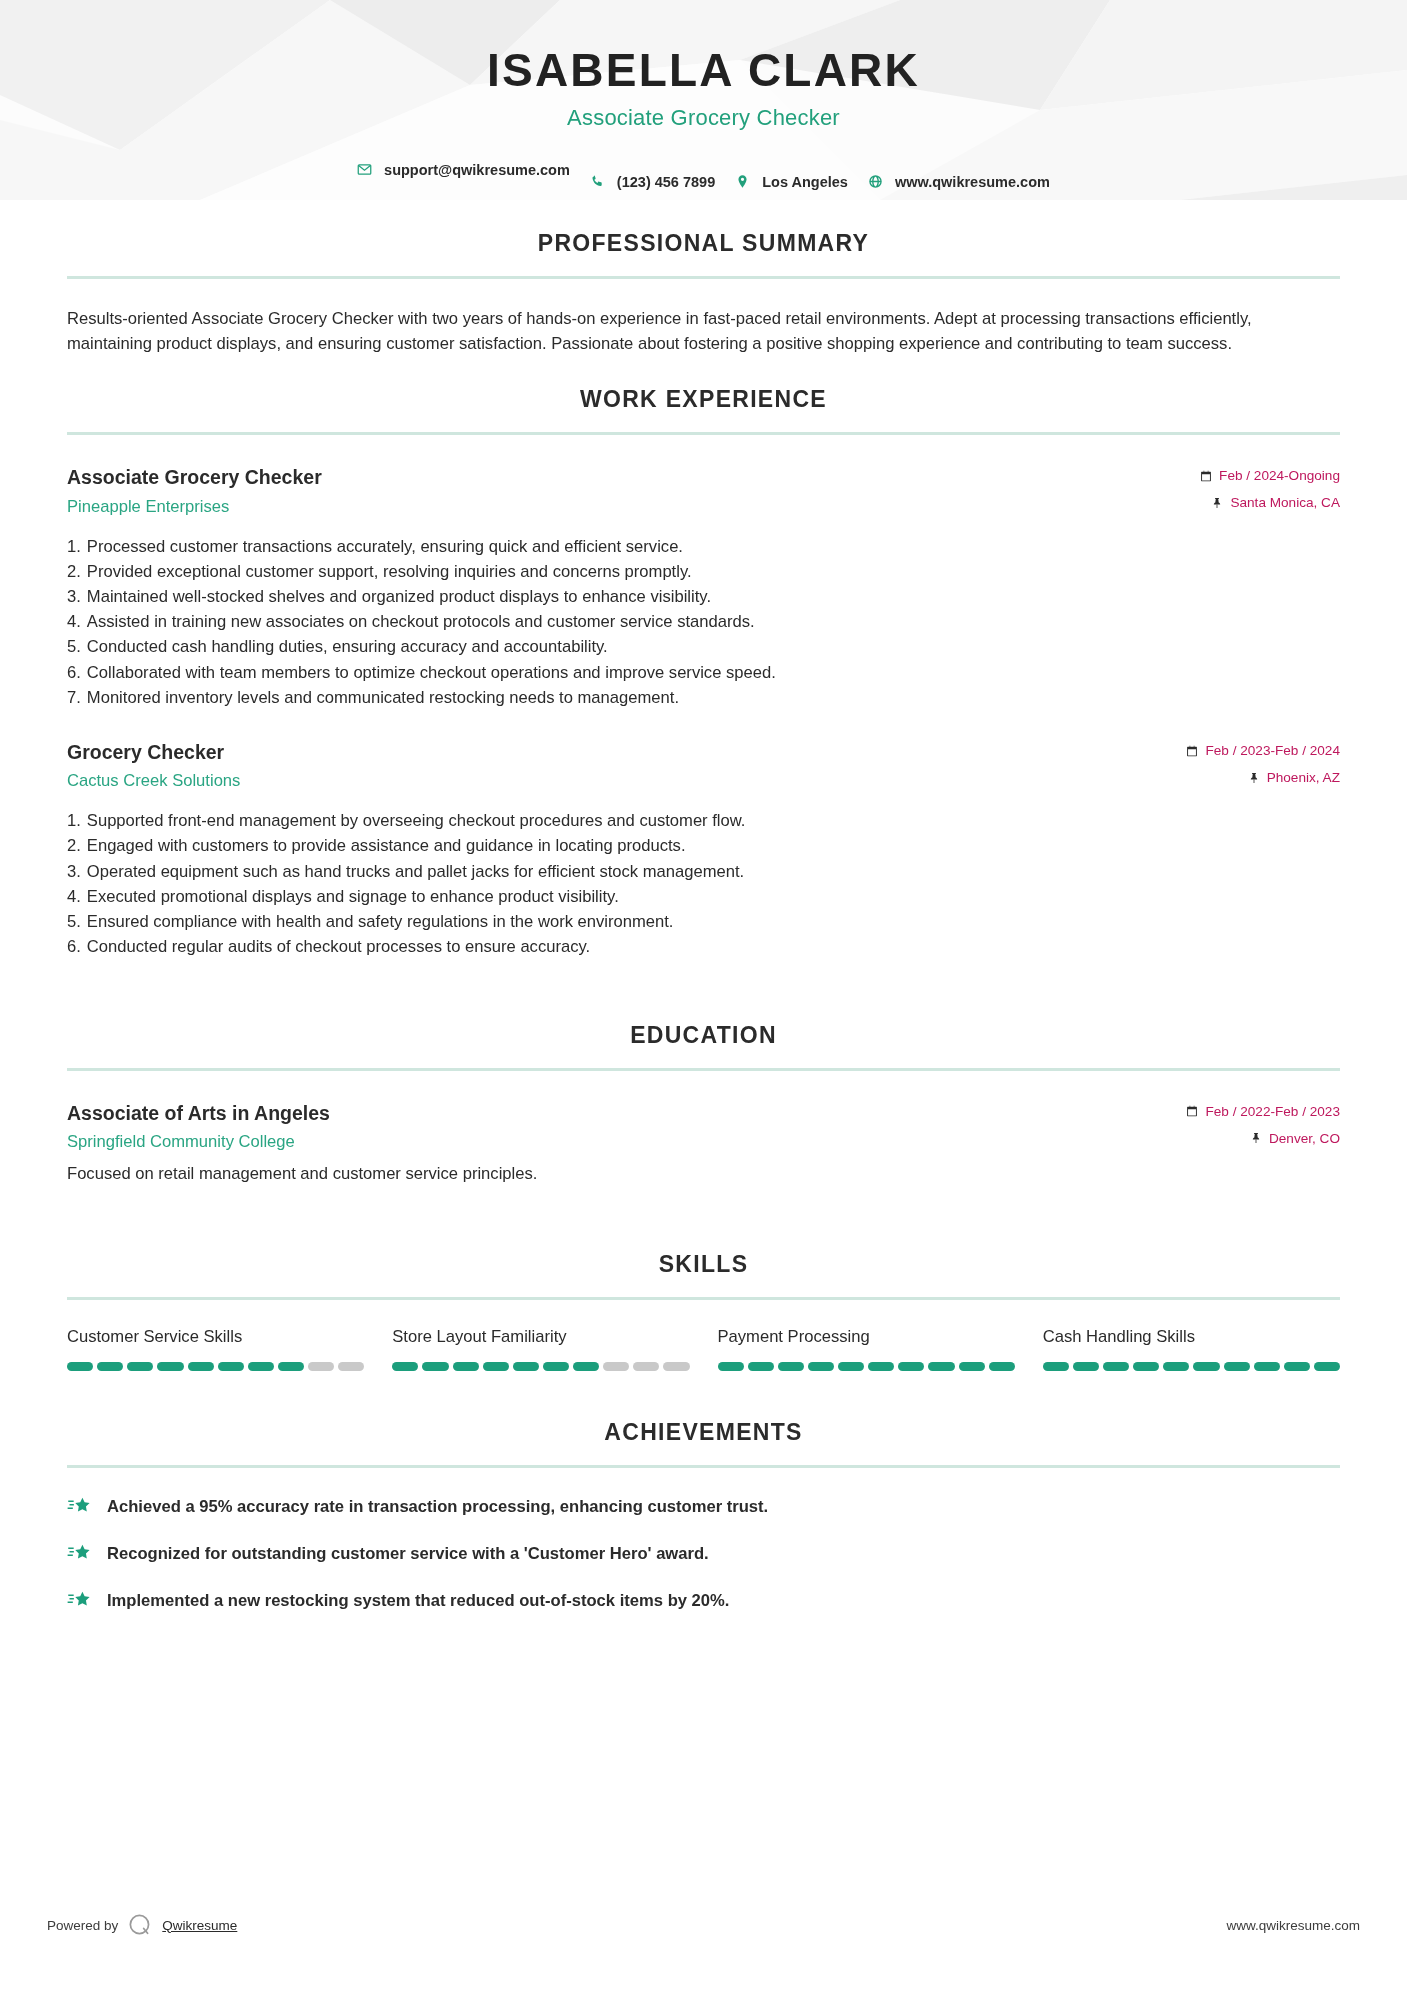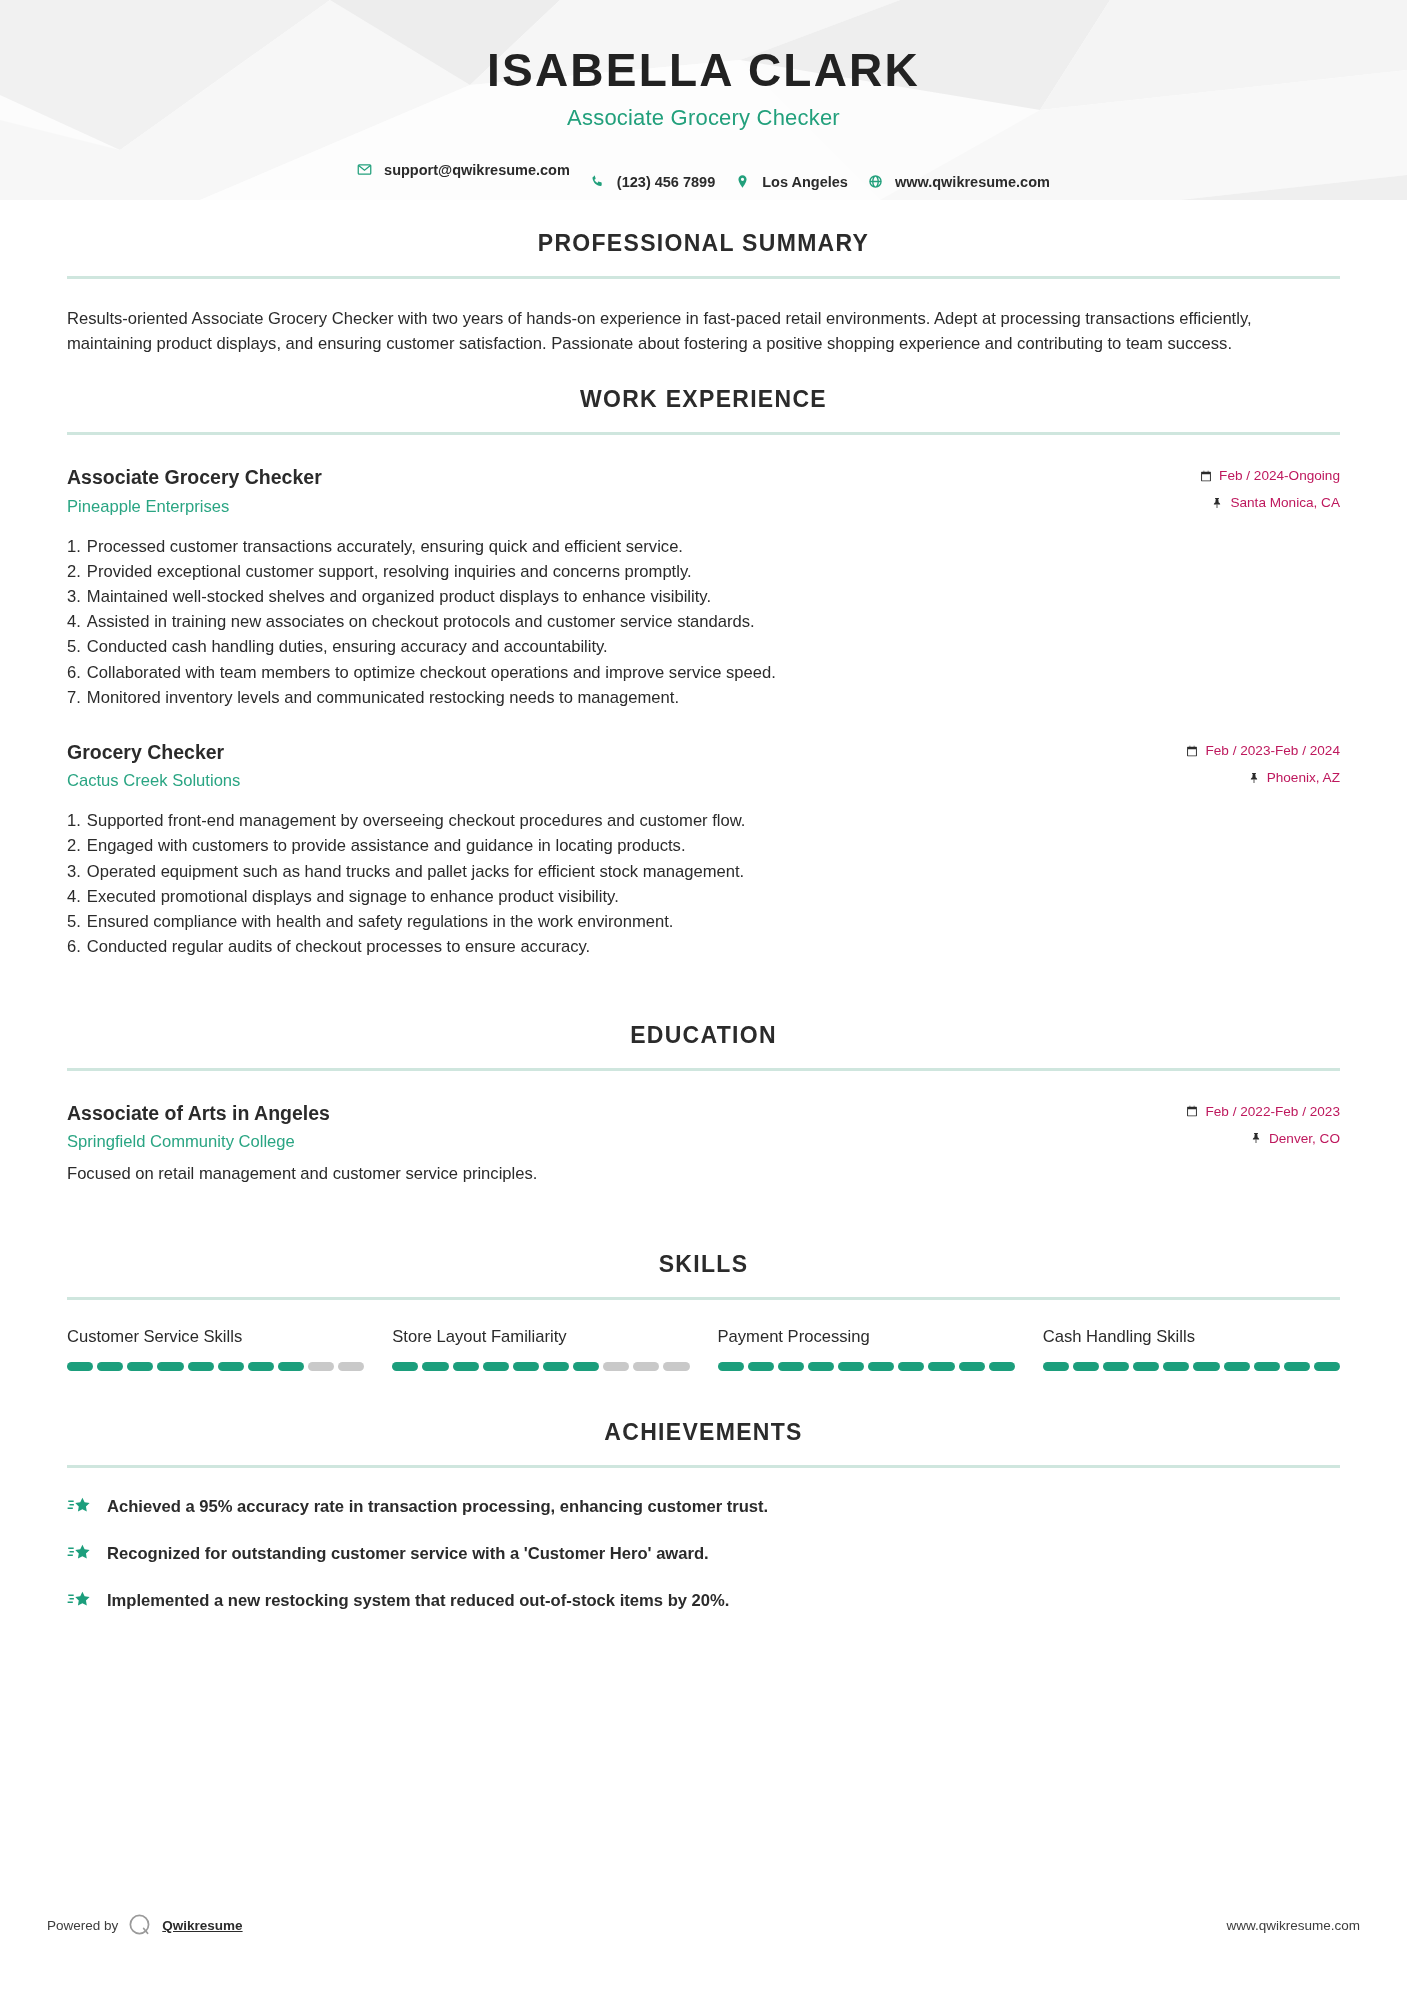--- a/index.html
+++ b/index.html
@@ -192,21 +192,21 @@
     padding: 0 47px;
     display: flex;
     justify-content: space-between;
     align-items: center;
     font-size: 13.5px;
     color: #3c3c3c;
   }
   .footer-left { display: flex; align-items: center; gap: 9px; }
   .brand-mark { width: 26px; height: 26px; color: #9a9a9a; }
   .brand-mark svg { width: 100%; height: 100%; display: block; }
-  .brand-name { text-decoration: underline; color: #2b2b2b; font-weight: bold; }
+  .brand-name { text-decoration: underline; color: #2b2b2b; }
 </style>
 </head>
 <body>
 
 <div class="header">
   <svg class="header-bg" viewBox="0 0 1407 200" preserveAspectRatio="none">
     <rect x="0" y="0" width="1407" height="200" fill="#fcfcfc"></rect>
     <polygon points="0,0 330,0 120,150 0,95" fill="#f1f1f1"></polygon>
     <polygon points="120,150 330,0 470,85 200,200 0,200 0,120" fill="#f7f7f7"></polygon>
     <polygon points="330,0 560,0 470,85" fill="#ededed"></polygon>

